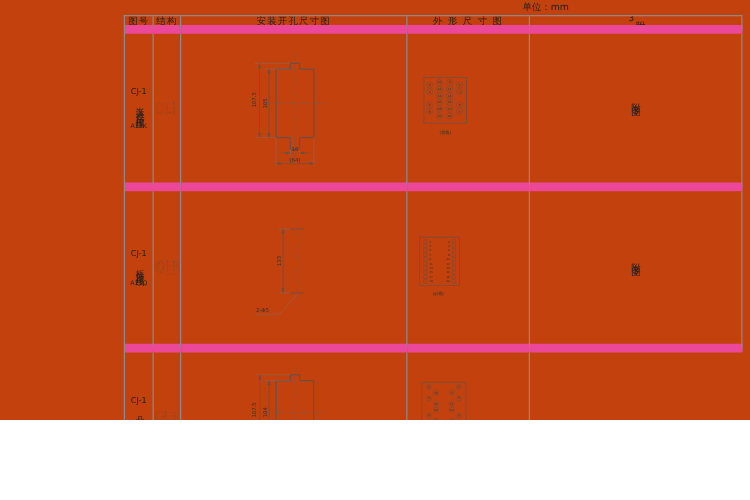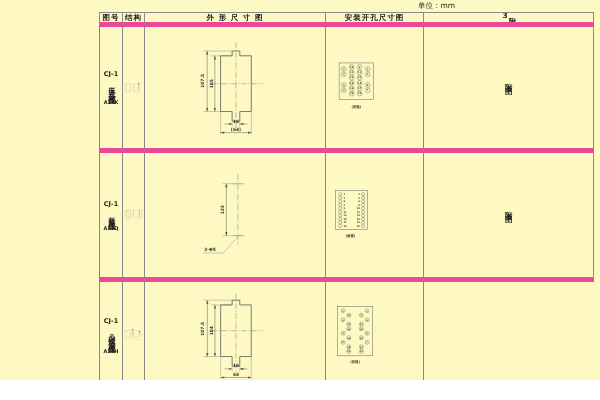--- a/index.html
+++ b/index.html
@@ -1,24 +1,24 @@
 <!DOCTYPE html>
 <html><head>
 <meta charset="utf-8">
 <style>
   html,body{margin:0;padding:0;background:#fff;}
-  .sheet{position:relative;width:600px;height:380px;background:#fef9c3;
+  .sheet{position:relative;width:600px;height:336px;background:#c2410c;
          font-family:"DejaVu Sans","Liberation Sans",sans-serif;color:#222;overflow:hidden;}
   .unit{position:absolute;left:418px;top:1px;font-size:7.5px;color:#222;}
   .tbl{position:absolute;left:99px;top:12px;width:494px;height:380px;
        display:grid;grid-template-columns:23px 22px 181px 98px 170px;
        grid-template-rows:14px 126px 129px 111px;
        border-top:1px solid #8a8a8a;border-left:1px solid #8a8a8a;box-sizing:content-box;}
-  .cell{border-right:1px solid #8a8a8a;border-bottom:5px solid #ec4899;
-        display:flex;align-items:center;justify-content:center;overflow:hidden;box-sizing:border-box;font-weight:bold;}
+  .cell{border-right:1px solid #8a8a8a;border-bottom:7px solid #ec4899;
+        display:flex;align-items:center;justify-content:center;overflow:hidden;box-sizing:border-box;}
   .hd{font-size:7.5px;letter-spacing:1px;white-space:nowrap;}
   .vtext{writing-mode:vertical-rl;text-orientation:upright;font-size:7.5px;letter-spacing:4px;line-height:1;}
   .struct{flex-direction:column;gap:3px;}
   .struct .model{font-size:6.5px;white-space:nowrap;}
   .struct .desc{writing-mode:vertical-rl;text-orientation:upright;font-size:7px;letter-spacing:2px;line-height:1;}
   .struct .code{font-size:5px;margin-top:3px;white-space:nowrap;}
   .cell svg{width:100%;height:100%;display:block;}
   
   .d{stroke:#555;stroke-width:0.8;fill:none;}
   .d .thin,.thin{stroke-width:0.5;}
@@ -33,22 +33,22 @@
 </head>
 <body>
 
 <div class="sheet">
   <div class="unit">单位：mm</div>
 
   <div class="tbl">
 
     <div class="cell hd">图号</div>
     <div class="cell hd">结构</div>
+    <div class="cell hd">安装开孔尺寸图</div>
     <div class="cell hd">外 形 尺 寸 图</div>
-    <div class="cell hd">安装开孔尺寸图</div>
 
     <div class="cell">
       <div class="vtext">附图3</div>
     </div>
     <div class="cell struct">
       <div class="model">CJ-1</div>
       <div class="desc">嵌入式后接线</div>
       <div class="code">A11K</div>
     </div>
     <div class="cell">

